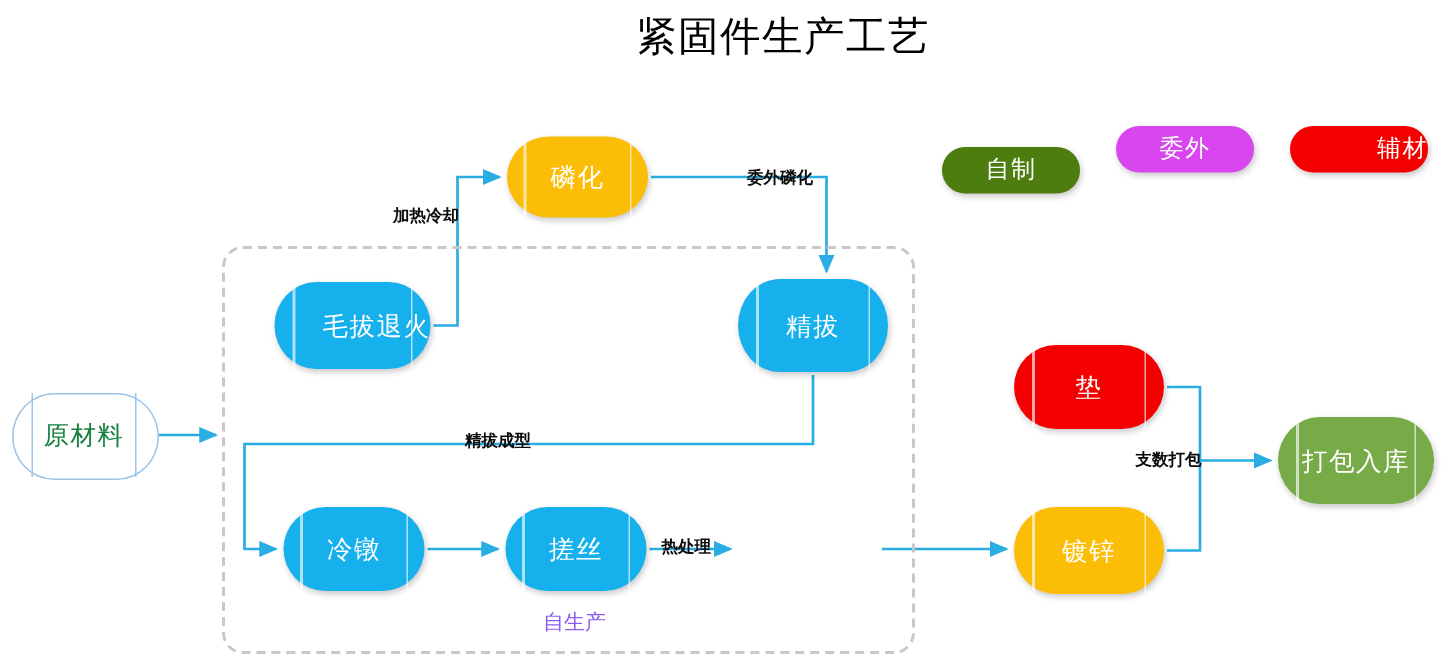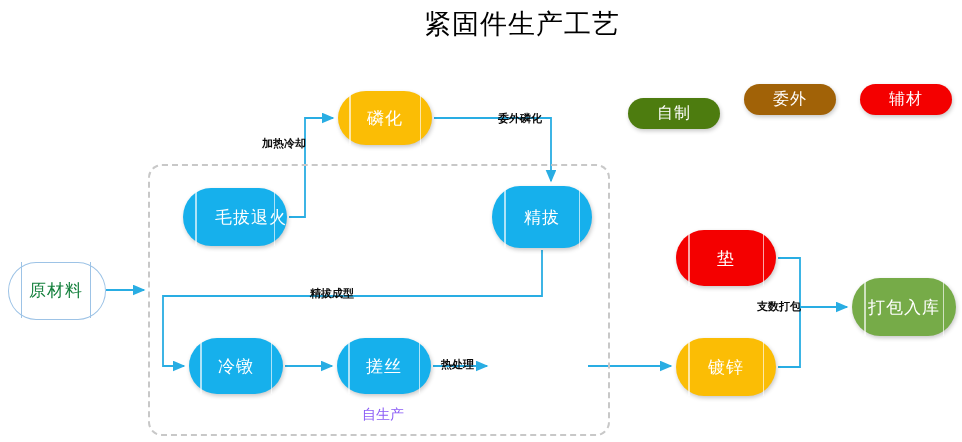--- a/index.html
+++ b/index.html
@@ -169,21 +169,21 @@
   <div class="edge-label" style="left:262px;top:138px;">加热冷却</div>
   <div class="edge-label" style="left:498px;top:113px;">委外磷化</div>
   <div class="edge-label" style="left:310px;top:288px;">精拔成型</div>
   <div class="edge-label" style="left:441px;top:359px;">热处理</div>
   <div class="edge-label" style="left:757px;top:301px;">支数打包</div>
 
   <div class="legend">
     <div class="legend-pill" style="left:628px;top:98px;width:92px;background:#4d7c0f;">
       <span>自制</span>
     </div>
-    <div class="legend-pill" style="left:744px;top:84px;width:92px;background:#a16207;">
+    <div class="legend-pill" style="left:744px;top:84px;width:92px;background:#d946ef;">
       <span>委外</span>
     </div>
-    <div class="legend-pill" style="left:860px;top:84px;width:92px;background:#f40000;">
+    <div class="legend-pill" style="left:860px;top:84px;width:92px;background:#f40000;justify-content:flex-end;">
       <span>辅材</span>
     </div>
   </div>
 
 </div>
 
 </body></html>

